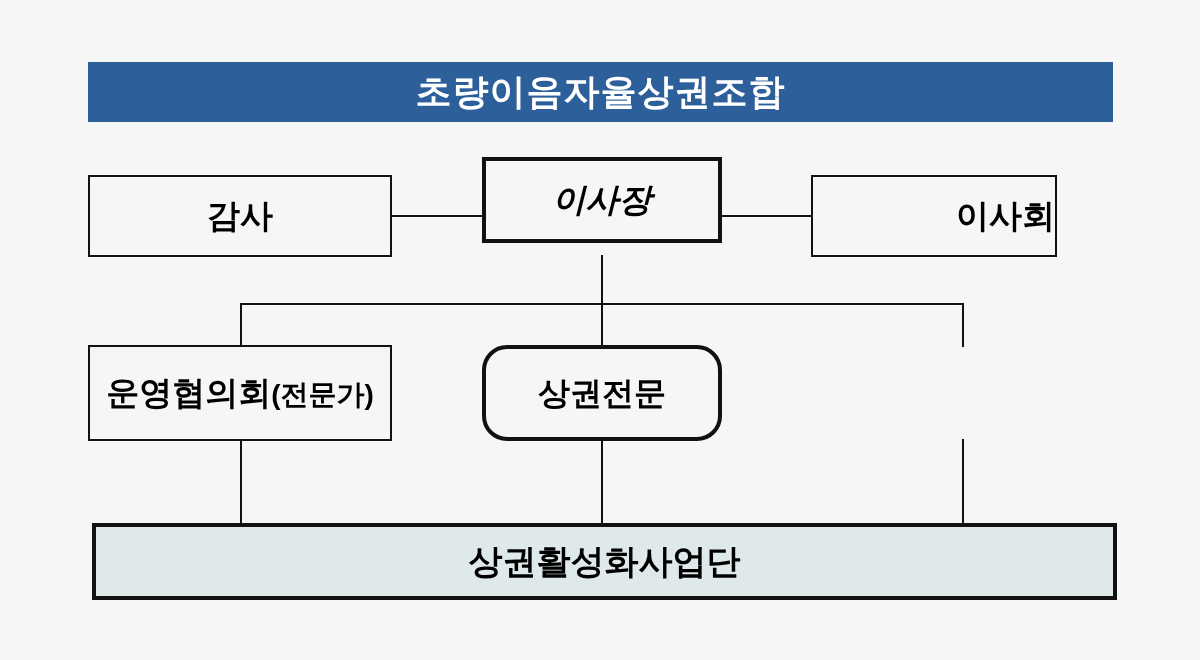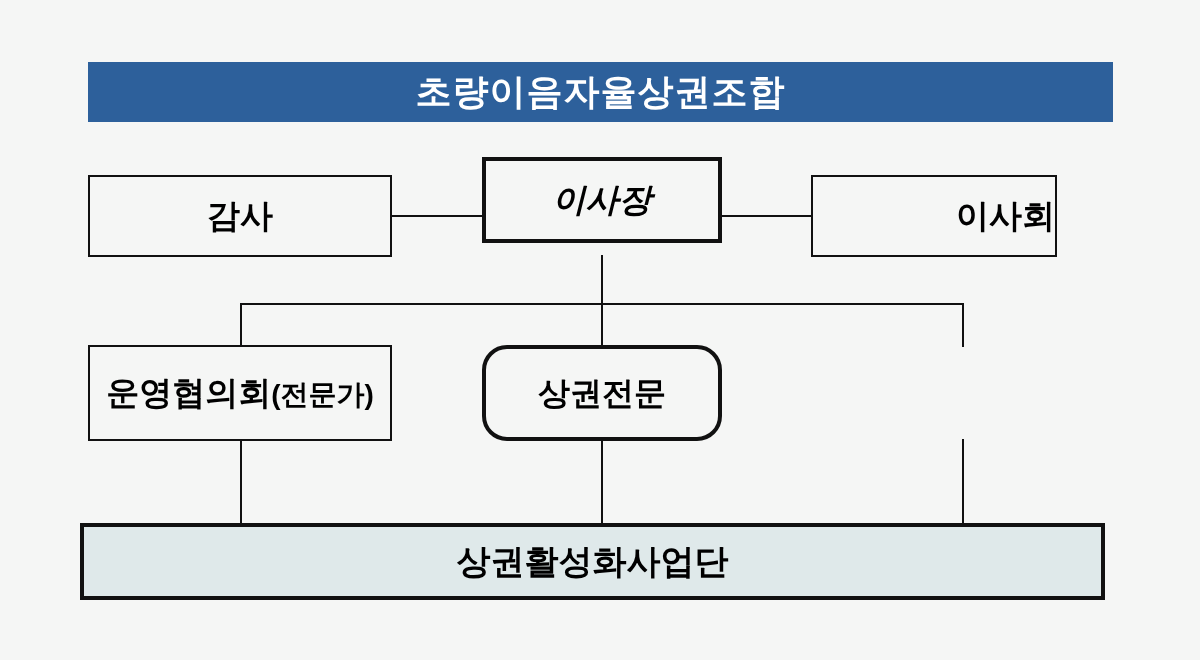--- a/index.html
+++ b/index.html
@@ -41,21 +41,21 @@
   .row2{top:175px;height:82px;}
   .row3{top:345px;height:96px;}
   .col-left{left:88px;width:304px;}
   .col-mid{left:482px;width:240px;}
   .col-right{left:811px;width:246px;align-items:flex-end;}
 
   .node.chairman{top:157px;height:86px;font-style:italic;}
   .node.manager{font-size:32px;border-radius:25px;}
 
   .bottom-bar{
-    position:absolute;left:80px;top:523px;width:1025px;height:77px;
+    position:absolute;left:92px;top:523px;width:1025px;height:77px;
     background:var(--bottom-bg);
     border:4px solid var(--line);
     display:flex;align-items:center;justify-content:center;
     font-size:34px;font-weight:bold;color:var(--box-text);
     z-index:2;
   }
 
   .suffix{font-weight:bold;font-size:28px;}
 
   .connector{position:absolute;background:var(--line);z-index:1;}

